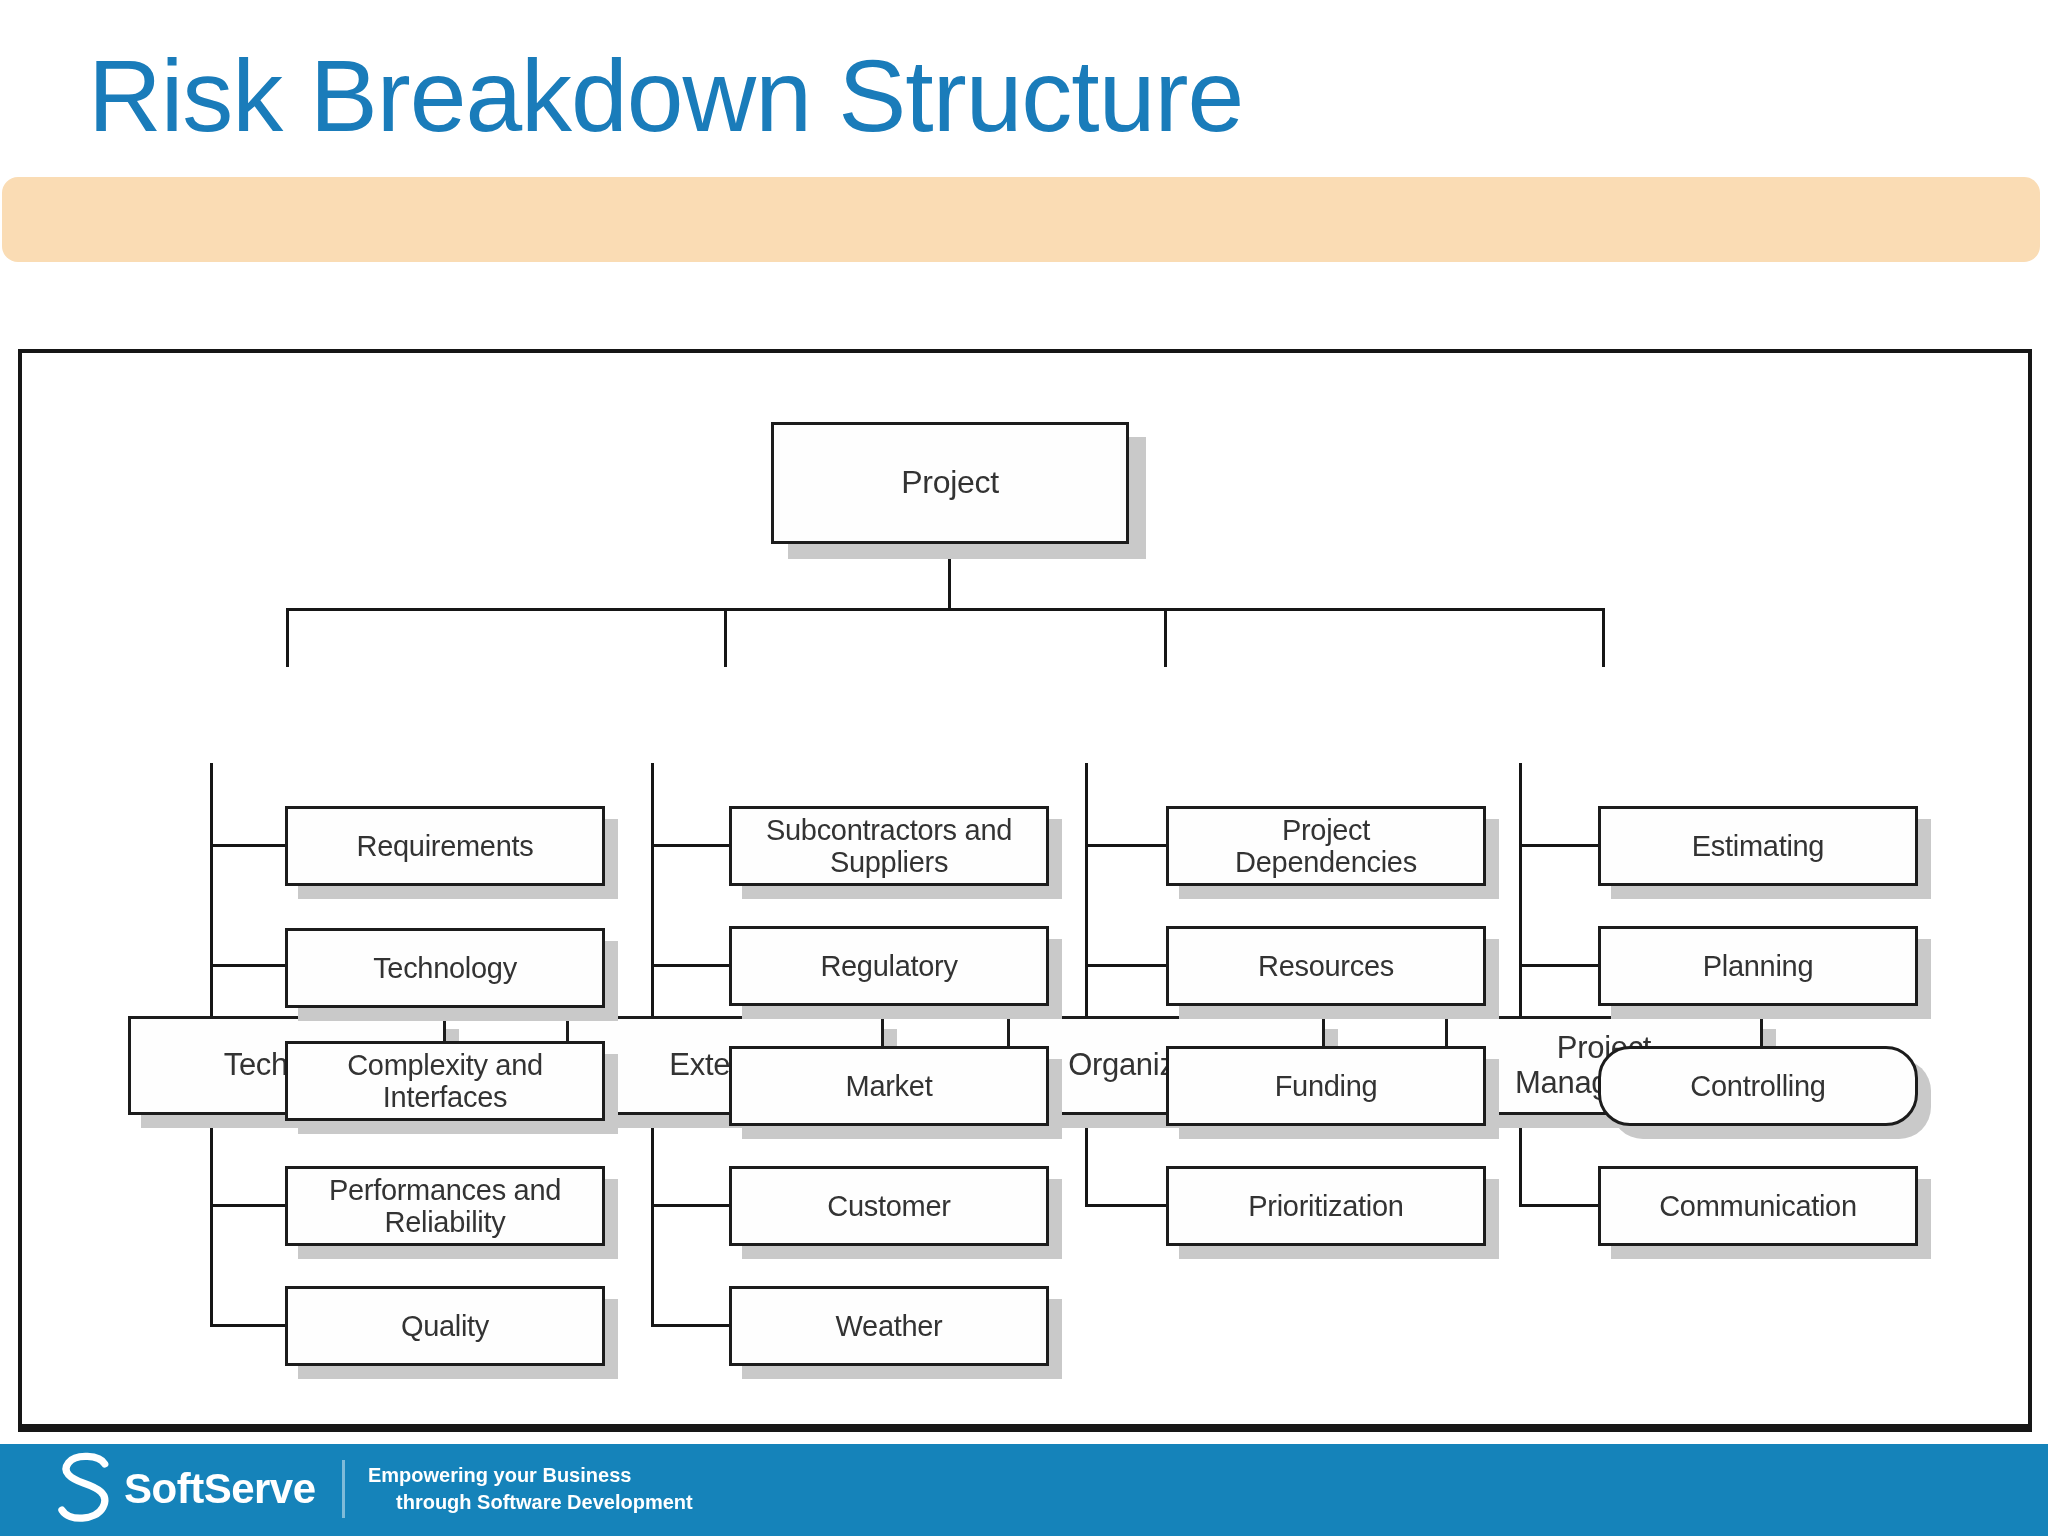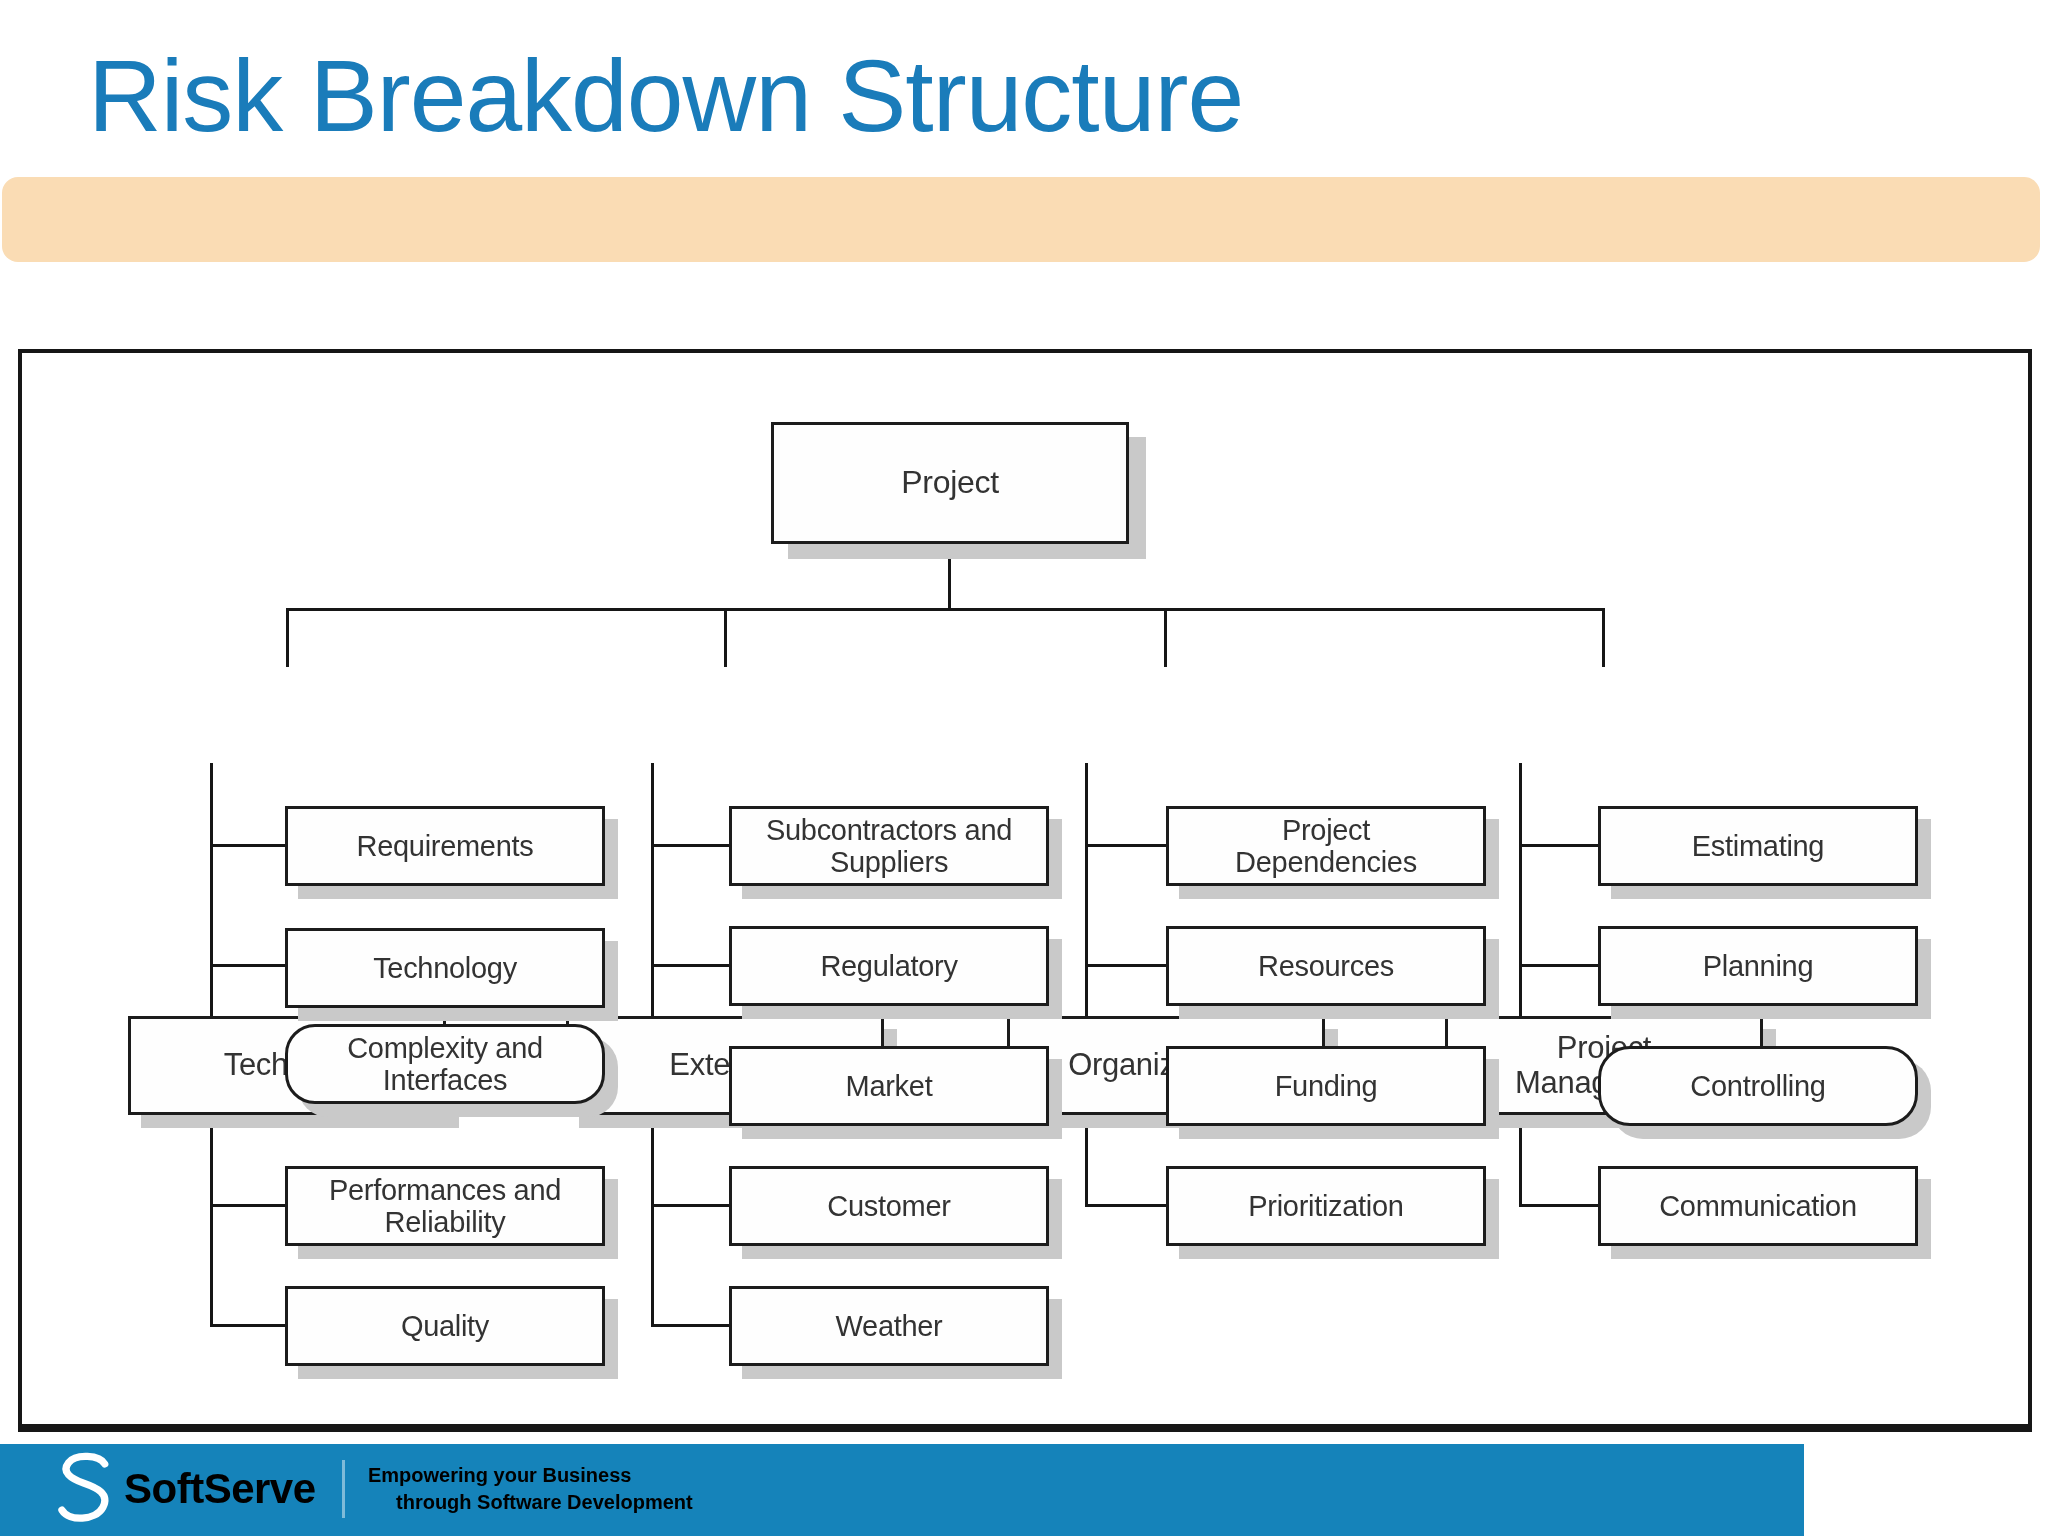--- a/index.html
+++ b/index.html
@@ -36,22 +36,22 @@
     text-align:center;background:#fefefe;
     border:3px solid var(--box-border);
     box-shadow:13px 13px 0 var(--box-shadow-c);
     color:var(--box-text);line-height:1.12;letter-spacing:-0.3px;
   }
   .node.root{left:767px;top:418px;width:358px;height:122px;font-size:32px;box-shadow:17px 15px 0 var(--box-shadow-c);}
   .node.lvl2{top:663px;height:99px;font-size:31px;padding:0 48px;}
   .node.child{width:320px;height:80px;font-size:29px;padding:0 30px;}
   .line{position:absolute;background:var(--line-c);}
   .footer{
-    position:absolute;left:0;top:1444px;width:1804px;height:92px;
-    background:var(--footer-blue);color:#000000;
+    position:absolute;left:0;top:1444px;width:2048px;height:92px;
+    background:var(--footer-blue);color:#ffffff;
   }
   .logo-wrap{position:absolute;left:56px;top:8px;display:flex;align-items:center;}
   .logo-s{display:block;}
   .brand{font-size:42px;font-weight:bold;letter-spacing:-0.5px;margin-left:10px;}
   .footer-sep{position:absolute;left:342px;top:16px;width:3px;height:58px;background:rgba(255,255,255,0.45);}
   .tagline{position:absolute;left:368px;top:18px;font-weight:bold;font-size:20px;line-height:1.35;}
   .tagline .l2{margin-left:28px;}
 </style>
 </head>
 <body>
@@ -97,21 +97,21 @@
 
   <div class="node root" style="left:749px;top:69px;">Project</div>
 
   <div class="node lvl2" style="left:106px;width:318px;">Technical</div>
   <div class="node lvl2" style="left:544px;width:318px;">External</div>
   <div class="node lvl2" style="left:985px;width:318px;">Organizational</div>
   <div class="node lvl2" style="left:1423px;width:318px;">Project Management</div>
 
   <div class="node child" style="left:263px;top:453px;">Requirements</div>
   <div class="node child" style="left:263px;top:575px;">Technology</div>
-  <div class="node child" style="left:263px;top:671px;border-radius:30px;">Complexity and Interfaces</div>
+  <div class="node child" style="left:263px;top:688px;">Complexity and Interfaces</div>
   <div class="node child" style="left:263px;top:933px;">Quality</div>
   <div class="node child" style="left:263px;top:813px;">Performances and Reliability</div>
 
   <div class="node child" style="left:707px;top:453px;">Subcontractors and Suppliers</div>
   <div class="node child" style="left:707px;top:573px;">Regulatory</div>
   <div class="node child" style="left:707px;top:693px;">Market</div>
   <div class="node child" style="left:707px;top:813px;">Customer</div>
   <div class="node child" style="left:707px;top:933px;">Weather</div>
 
   <div class="node child" style="left:1144px;top:453px;">Project Dependencies</div>

